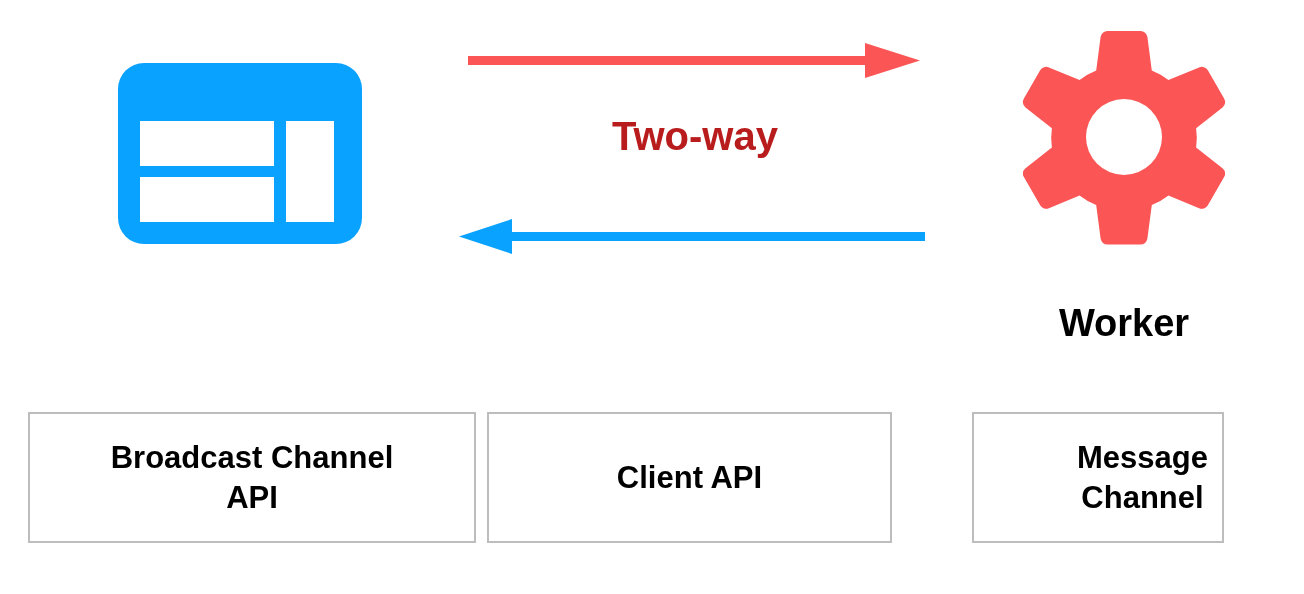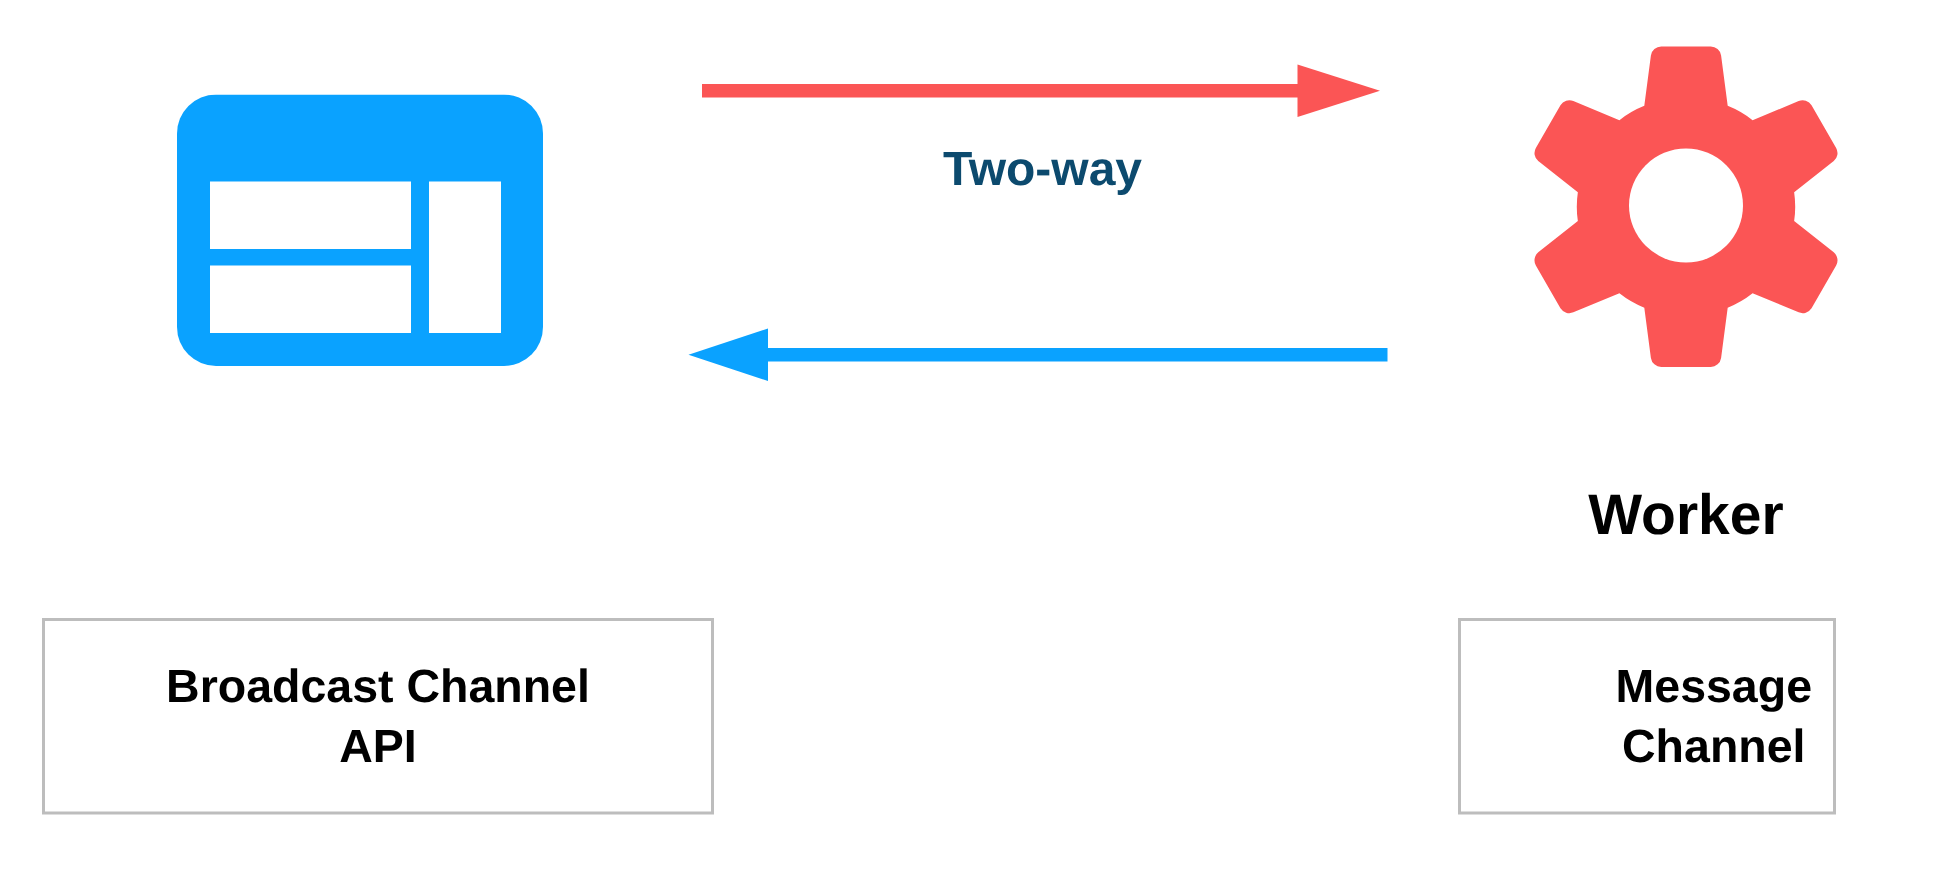--- a/index.html
+++ b/index.html
@@ -49,45 +49,45 @@
     letter-spacing: 0px;
     white-space: nowrap;
   }
   .caption-window {
     left: 118px;
     top: 305px;
     width: 244px;
   }
   .caption-worker {
     left: 1019px;
-    top: 323px;
+    top: 302px;
     width: 210px;
   }
 
   
   .arrows {
     position: absolute;
     left: 455px;
     top: 30px;
     width: 480px;
     height: 230px;
   }
   .arrows svg { display: block; overflow: visible; }
 
   
   .center-label {
     position: absolute;
     left: 470px;
-    top: 88px;
+    top: 112px;
     width: 450px;
     text-align: center;
-    font-size: 32px;
+    font-size: 40px;
     line-height: 49px;
     font-weight: bold;
-    color: #0c4a6e;
+    color: #b91c1c;
   }
   .center-label .line { display: block; }
 
   
   .api-box {
     position: absolute;
     top: 412px;
     height: 131px;
     border: 2px solid #bdbdbd;
     background: #ffffff;
@@ -188,19 +188,22 @@
 
   <div class="center-label">
     <span class="line">Two-way</span>
   </div>
 
   <div class="api-box api-box-0">
     <span class="api-label">Broadcast Channel
 API</span>
   </div>
 
+  <div class="api-box api-box-1">
+    <span class="api-label">Client API</span>
+  </div>
 
   <div class="api-box api-box-2">
     <span class="api-label">Message
 Channel</span>
   </div>
 
 </div>
 
 </body></html>

